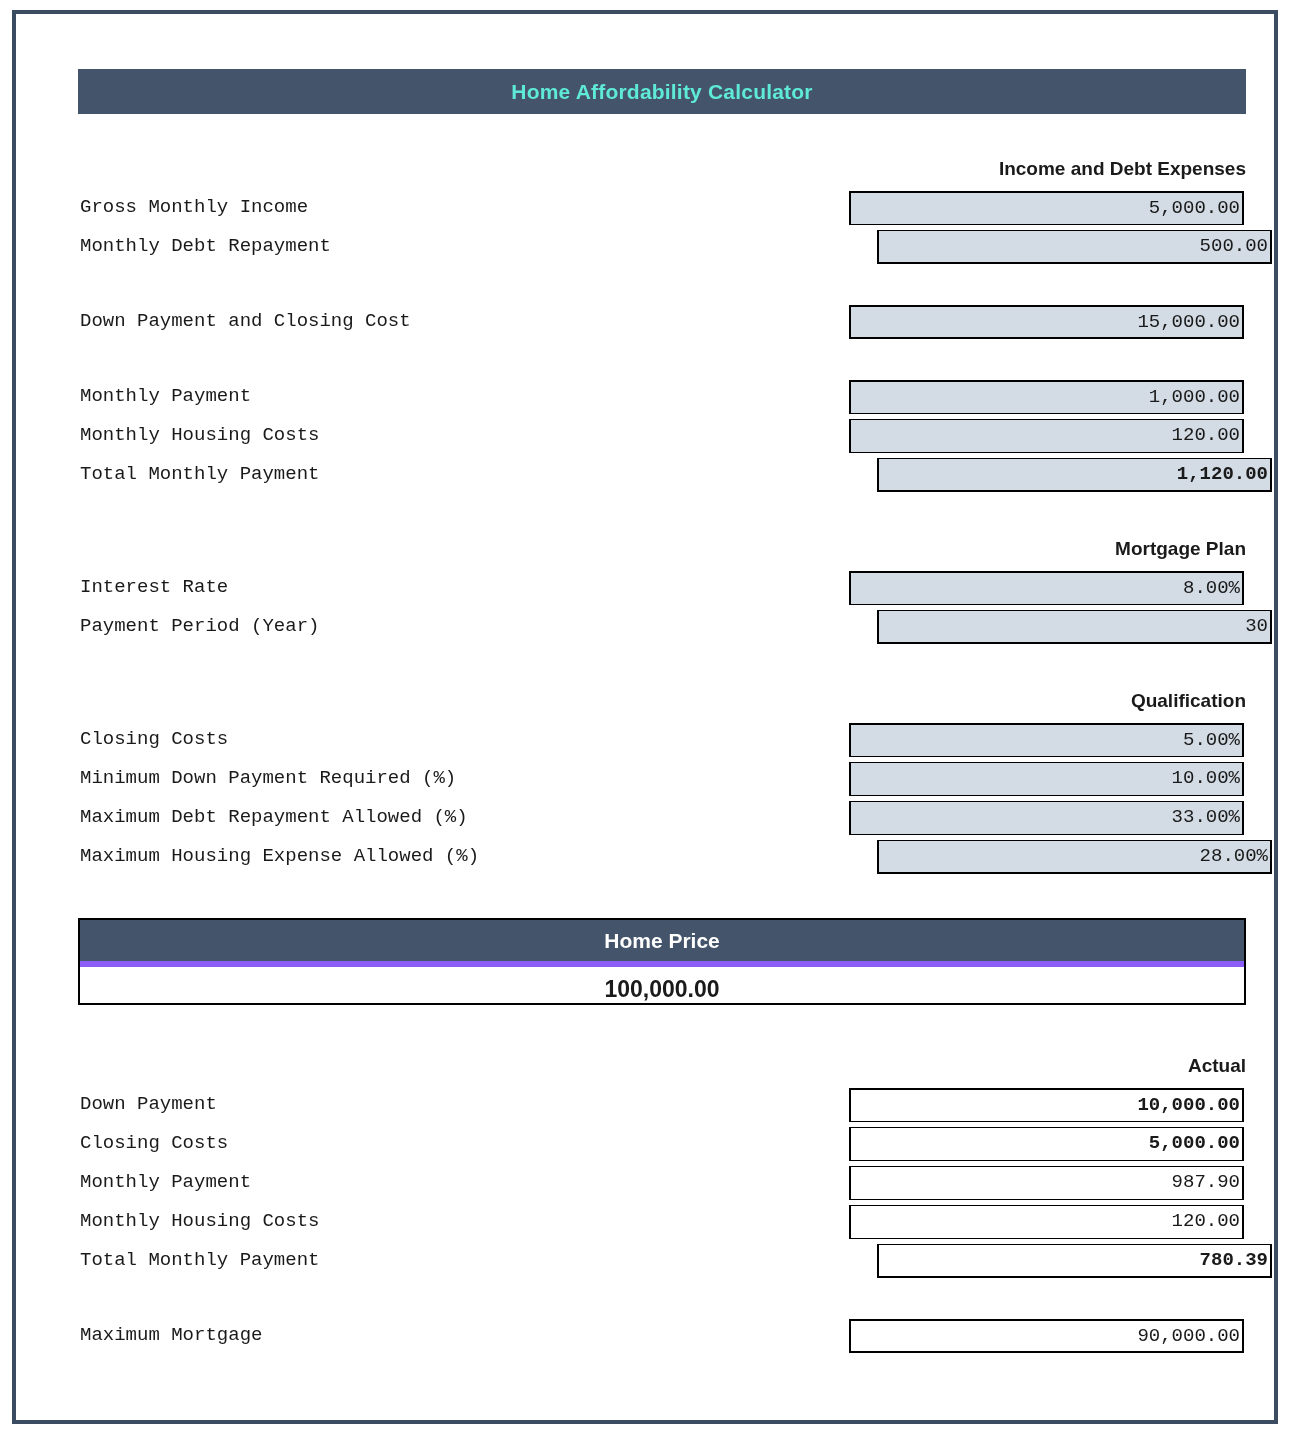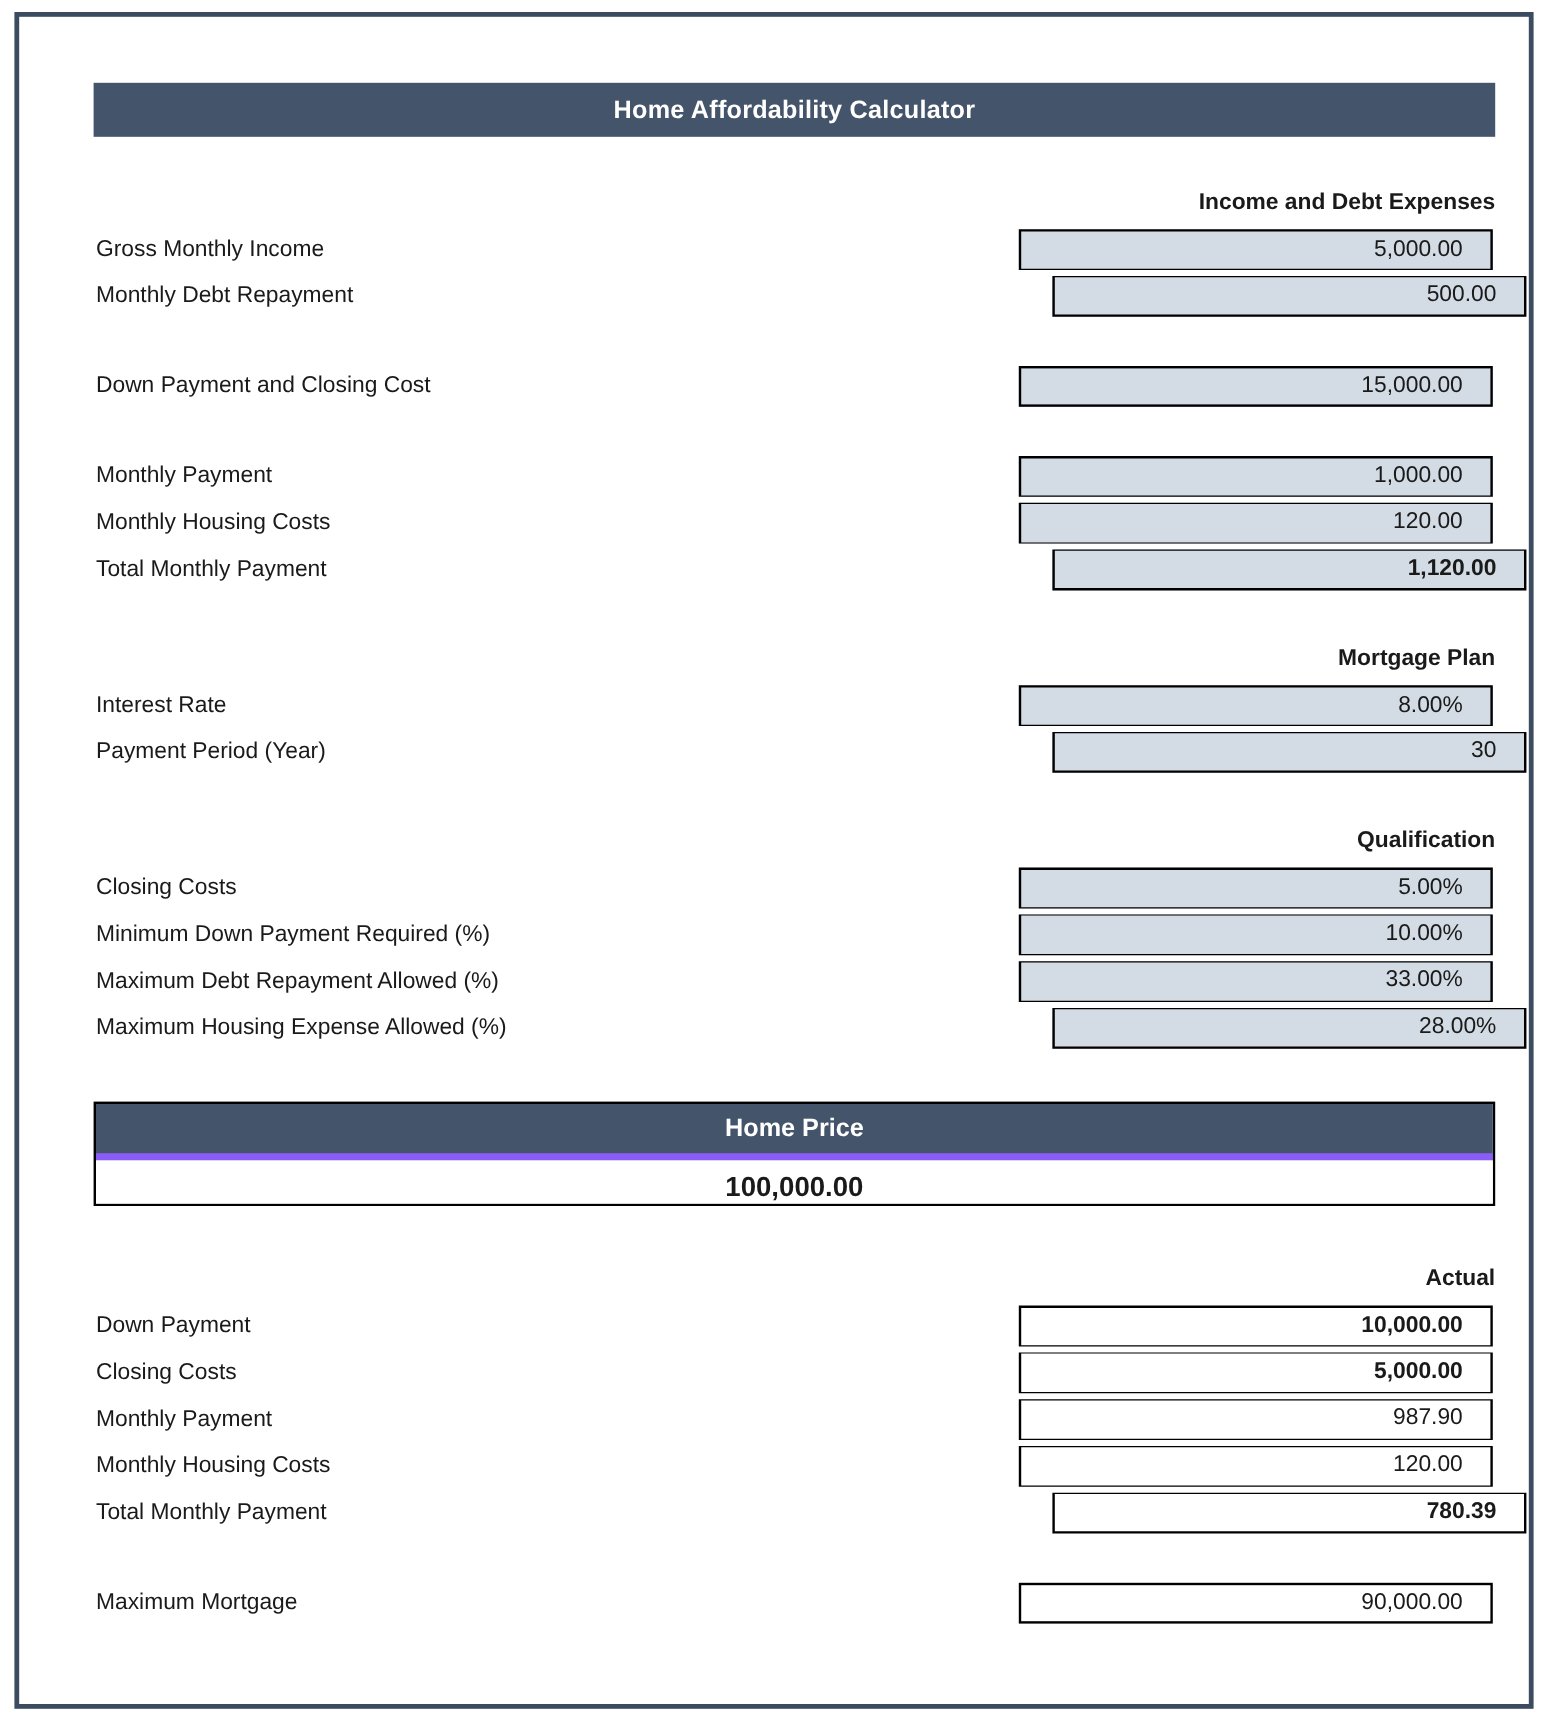--- a/index.html
+++ b/index.html
@@ -31,21 +31,21 @@
   #sheet {
     position: absolute;
     left: 62px;
     top: 55px;
     width: 1168px;
   }
 
   
   .title-bar {
     background: #44546a;
-    color: #ffffff;
+    color: #5eead4;
     font-size: 21px;
     font-weight: bold;
     text-align: center;
     line-height: 45px;
     height: 45px;
     letter-spacing: 0.2px;
   }
 
   
   .section {
@@ -56,20 +56,21 @@
     font-weight: bold;
     color: #1a1a1a;
     height: 38px;
     line-height: 38px;
     white-space: nowrap;
     text-align: right;
   }
   .row {
     position: relative;
     height: 39px;
+    font-family: Liberation Mono, monospace;
   }
   .row-label {
     position: absolute;
     left: 2px;
     top: 0;
     height: 39px;
     line-height: 39px;
     font-size: 19px;
     color: #1a1a1a;
     white-space: nowrap;
@@ -79,21 +80,21 @@
     left: 771px;
     top: 3px;
     width: 395px;
     height: 34px;
     box-sizing: border-box;
     border: 2px solid #000000;
     background: #d3dbe4;
     text-align: right;
     font-size: 19px;
     line-height: 30px;
-    padding-right: 23px;
+    padding-right: 2px;
     color: #1a1a1a;
   }
   .row-field.stacked-top {
     border-bottom-width: 1px;
   }
   .row-field.stacked-mid {
     border-top-width: 1px;
     border-bottom-width: 1px;
   }
   .row-field.stacked-bottom {

